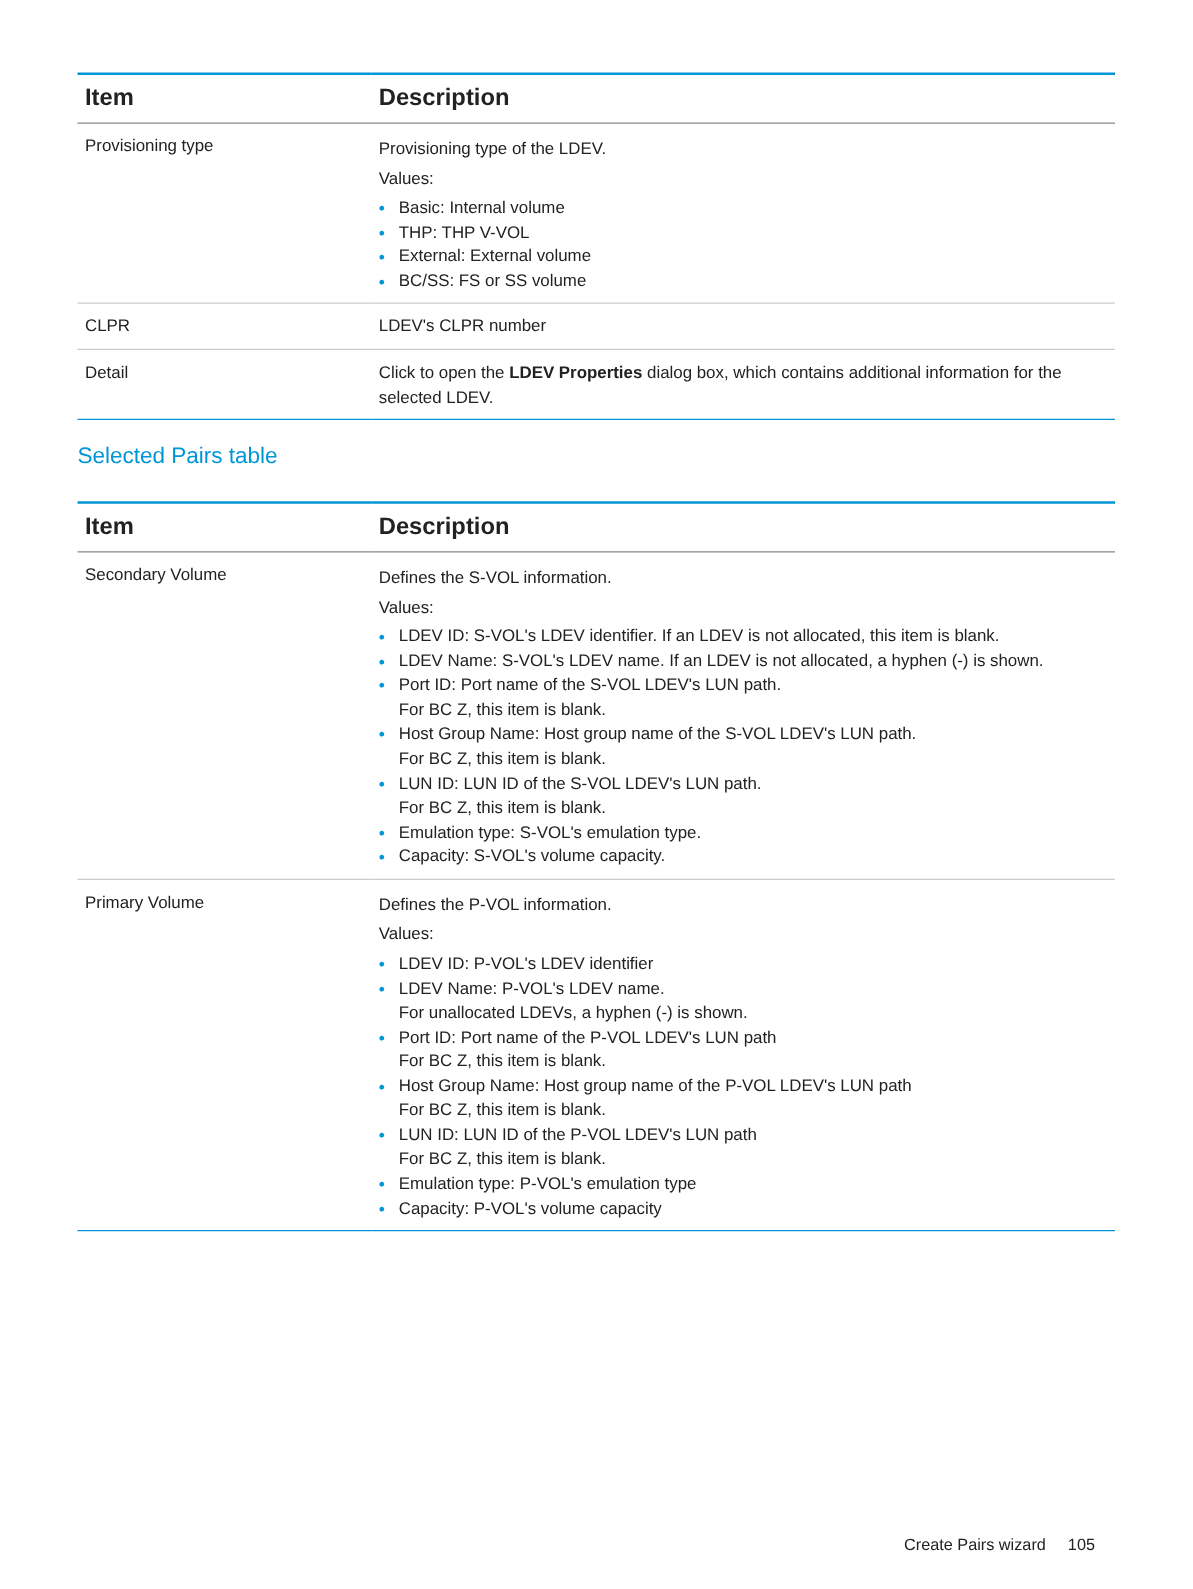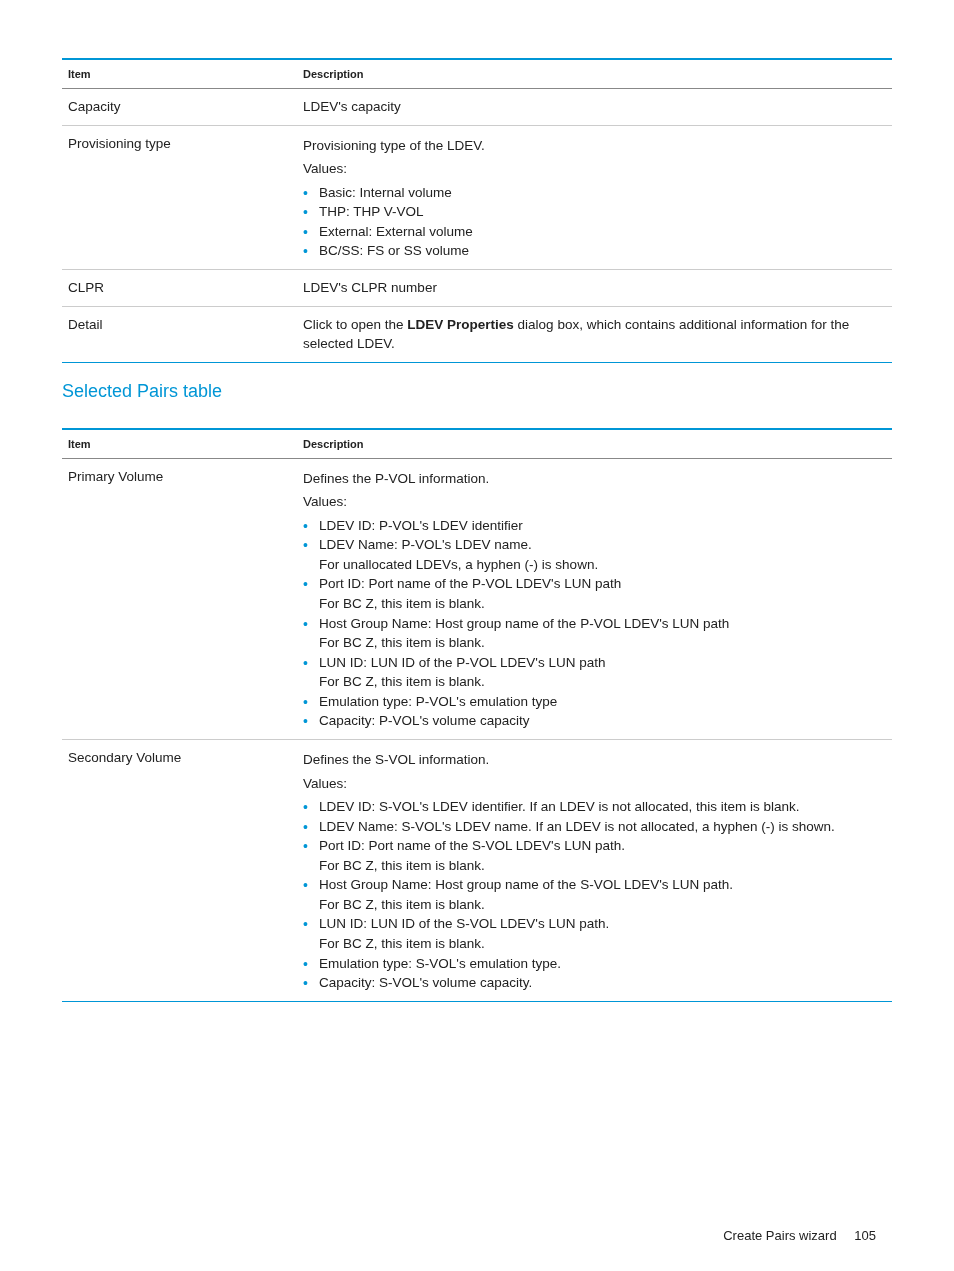--- a/index.html
+++ b/index.html
@@ -22,21 +22,21 @@
     border-collapse: collapse;
     border-top: 2px solid #0096d6;
     border-bottom: 1px solid #0096d6;
     margin-bottom: 18px;
   }
   table.doc th {
     text-align: left;
     font-weight: bold;
     padding: 8px 6px;
     border-bottom: 1px solid #888;
-    font-size: 11px;
+    font-size: 19px;
   }
   table.doc td {
     vertical-align: top;
     padding: 8px 6px 8px 6px;
     border-bottom: 1px solid #ccc;
     line-height: 1.45;
   }
   table.doc tr:last-child td { border-bottom: none; }
   .col-item { width: 235px; }
   ul.bul {
@@ -82,24 +82,20 @@
 
   <table class="doc">
     <thead>
       <tr>
         <th class="col-item">Item</th>
         <th>Description</th>
       </tr>
     </thead>
     <tbody>
       <tr>
-        <td>Capacity</td>
-        <td>LDEV's capacity</td>
-      </tr>
-      <tr>
         <td>Provisioning type</td>
         <td>
           <div class="p">Provisioning type of the LDEV.</div>
           <div class="p">Values:</div>
           <ul class="bul">
             <li>Basic: Internal volume</li>
             <li>THP: THP V-VOL</li>
             <li>External: External volume</li>
             <li>BC/SS: FS or SS volume</li>
           </ul>
@@ -122,20 +118,45 @@
 
   <table class="doc">
     <thead>
       <tr>
         <th class="col-item">Item</th>
         <th>Description</th>
       </tr>
     </thead>
     <tbody>
       <tr>
+        <td>Secondary Volume</td>
+        <td>
+          <div class="p">Defines the S-VOL information.</div>
+          <div class="p">Values:</div>
+          <ul class="bul">
+            <li>LDEV ID: S-VOL's LDEV identifier. If an LDEV is not allocated, this item is blank.</li>
+            <li>LDEV Name: S-VOL's LDEV name. If an LDEV is not allocated, a hyphen (-) is shown.</li>
+            <li>
+              <span>Port ID: Port name of the S-VOL LDEV's LUN path.</span><br>
+              <span>For BC Z, this item is blank.</span>
+            </li>
+            <li>
+              <span>Host Group Name: Host group name of the S-VOL LDEV's LUN path.</span><br>
+              <span>For BC Z, this item is blank.</span>
+            </li>
+            <li>
+              <span>LUN ID: LUN ID of the S-VOL LDEV's LUN path.</span><br>
+              <span>For BC Z, this item is blank.</span>
+            </li>
+            <li>Emulation type: S-VOL's emulation type.</li>
+            <li>Capacity: S-VOL's volume capacity.</li>
+          </ul>
+        </td>
+      </tr>
+      <tr>
         <td>Primary Volume</td>
         <td>
           <div class="p">Defines the P-VOL information.</div>
           <div class="p">Values:</div>
           <ul class="bul">
             <li>LDEV ID: P-VOL's LDEV identifier</li>
             <li>
               <span>LDEV Name: P-VOL's LDEV name.</span><br>
               <span>For unallocated LDEVs, a hyphen (-) is shown.</span>
             </li>
@@ -149,45 +170,20 @@
             </li>
             <li>
               <span>LUN ID: LUN ID of the P-VOL LDEV's LUN path</span><br>
               <span>For BC Z, this item is blank.</span>
             </li>
             <li>Emulation type: P-VOL's emulation type</li>
             <li>Capacity: P-VOL's volume capacity</li>
           </ul>
         </td>
       </tr>
-      <tr>
-        <td>Secondary Volume</td>
-        <td>
-          <div class="p">Defines the S-VOL information.</div>
-          <div class="p">Values:</div>
-          <ul class="bul">
-            <li>LDEV ID: S-VOL's LDEV identifier. If an LDEV is not allocated, this item is blank.</li>
-            <li>LDEV Name: S-VOL's LDEV name. If an LDEV is not allocated, a hyphen (-) is shown.</li>
-            <li>
-              <span>Port ID: Port name of the S-VOL LDEV's LUN path.</span><br>
-              <span>For BC Z, this item is blank.</span>
-            </li>
-            <li>
-              <span>Host Group Name: Host group name of the S-VOL LDEV's LUN path.</span><br>
-              <span>For BC Z, this item is blank.</span>
-            </li>
-            <li>
-              <span>LUN ID: LUN ID of the S-VOL LDEV's LUN path.</span><br>
-              <span>For BC Z, this item is blank.</span>
-            </li>
-            <li>Emulation type: S-VOL's emulation type.</li>
-            <li>Capacity: S-VOL's volume capacity.</li>
-          </ul>
-        </td>
-      </tr>
     </tbody>
   </table>
 
   <div class="footer">
     <span>Create Pairs wizard</span>
     <span class="pnum">105</span>
   </div>
 
 </div>
 

